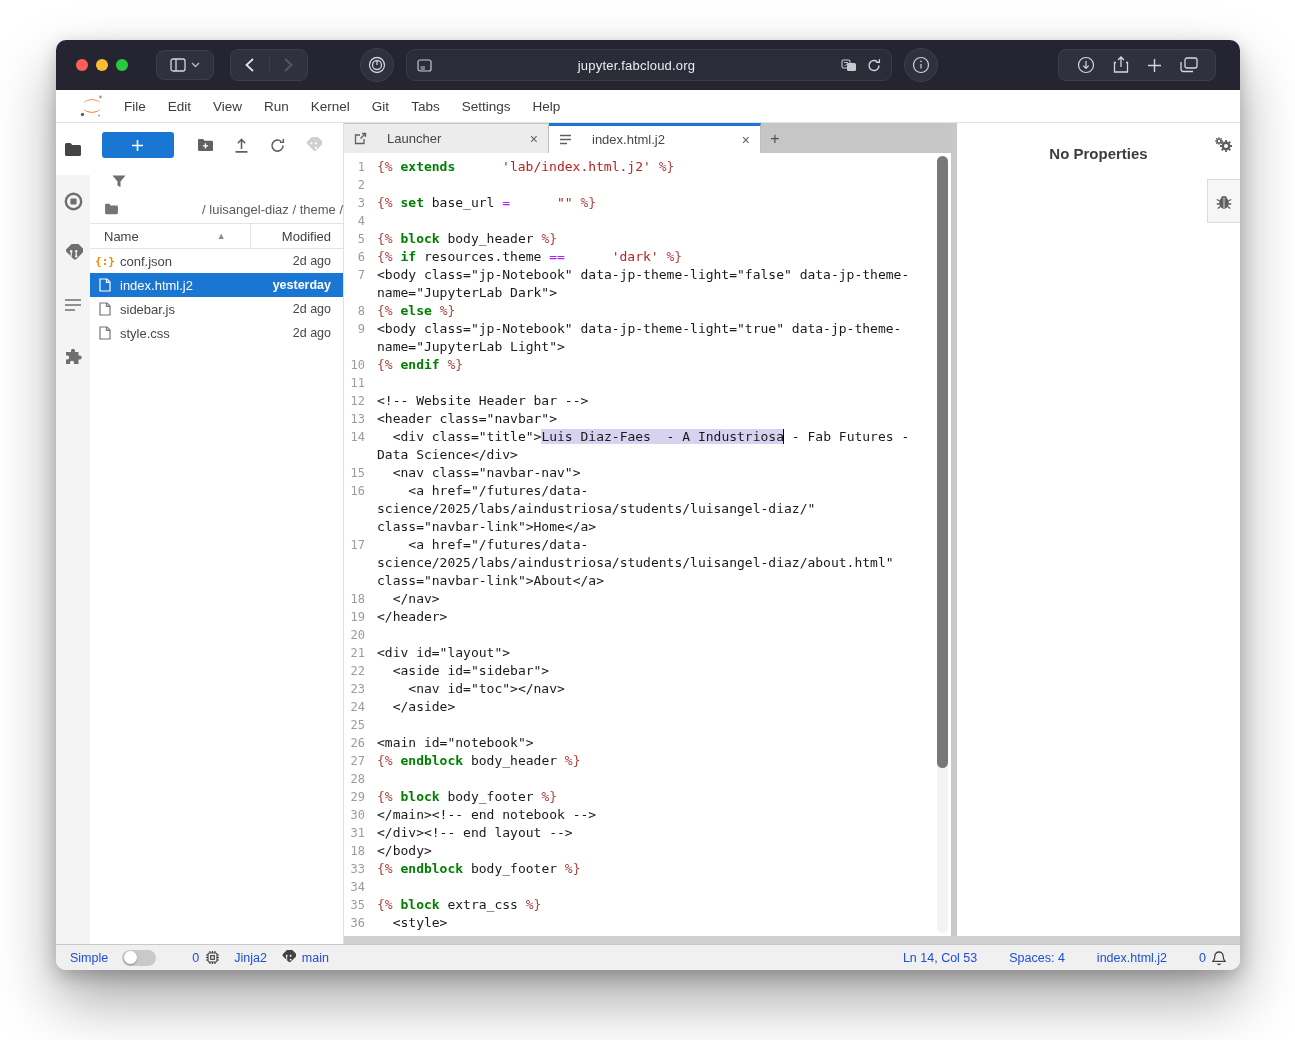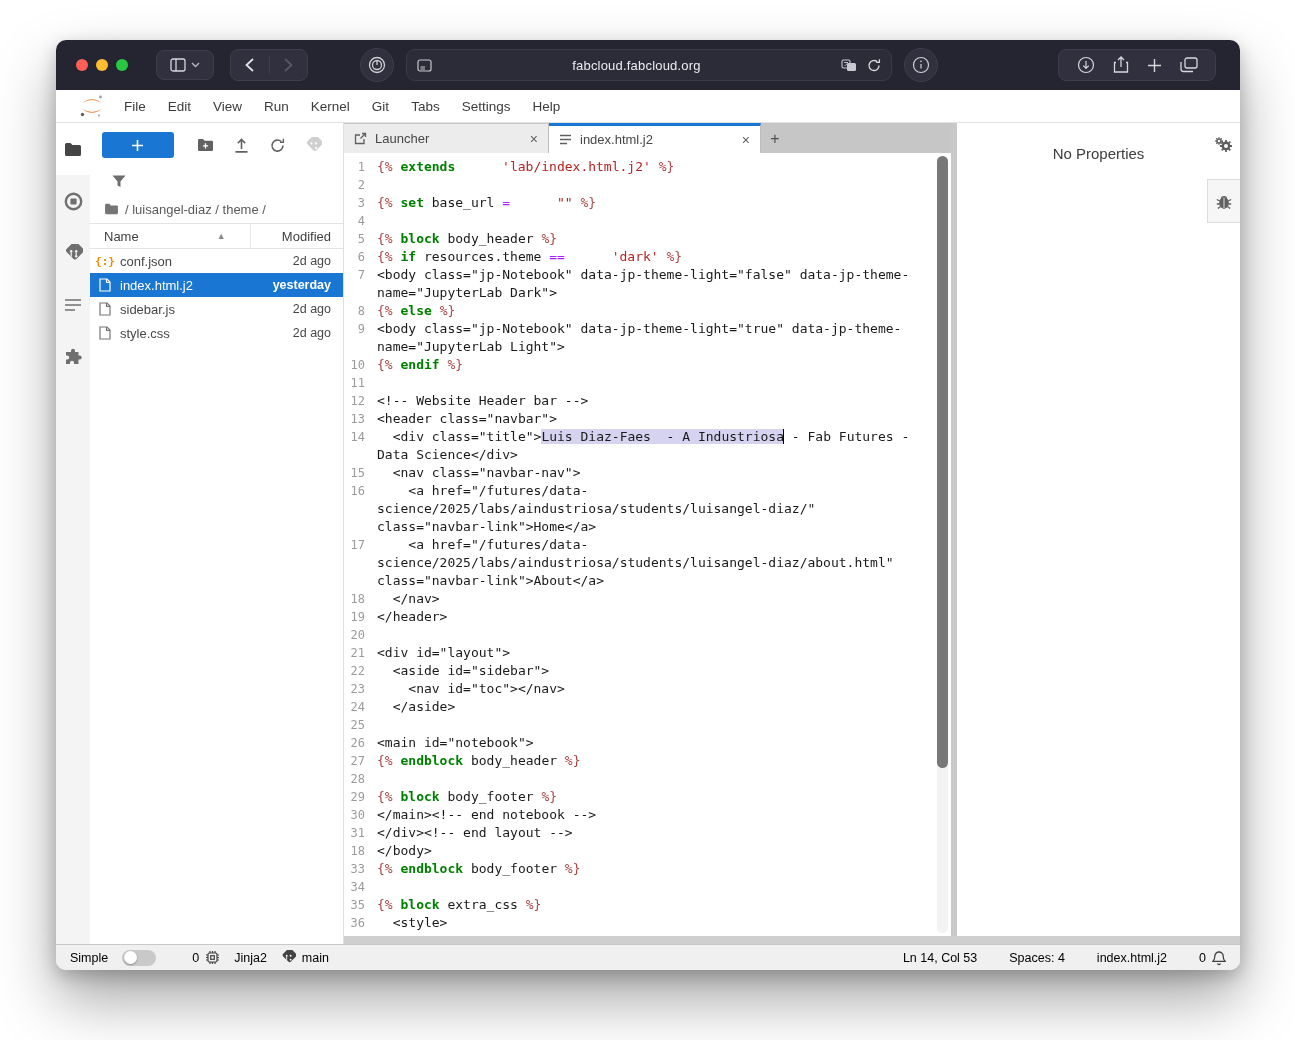--- a/index.html
+++ b/index.html
@@ -49,42 +49,42 @@
   .act-item { width:34px; height:52px; display:flex; align-items:center; justify-content:center; color:#6f6f6f; }
   .act-item.active { background:#ffffff; color:#454545; }
 
   .filepanel { width:254px; background:#ffffff; flex:0 0 auto; border-right:1px solid #e0e0e0;
                display:flex; flex-direction:column; font-size:13px; color:#474747; }
   .fp-toolbar { height:44px; display:flex; align-items:center; padding:0 12px; gap:0; }
   .new-launcher { width:76px; height:26px; background:#1976d2; border:none; border-radius:3px;
                   color:#fff; font-size:17px; line-height:1; display:flex; align-items:center; justify-content:center; }
   .fp-tool { width:38px; height:26px; display:flex; align-items:center; justify-content:center; color:#616161; }
   .fp-filter { height:28px; display:flex; align-items:center; padding-left:22px; color:#6f6f6f; }
-  .fp-crumb { height:28px; display:flex; align-items:center; gap:6px; padding-left:14px; color:#5a5a5a; }
+  .fp-crumb { height:28px; display:flex; align-items:center; gap:6px; padding-left:14px; color:#5a5a5a;justify-content:space-between; }
   .fp-header { height:26px; display:flex; align-items:center; border-top:1px solid #e4e4e4;
                border-bottom:1px solid #e4e4e4; font-size:13px; color:#3f3f3f; }
   .fp-header .name-col { flex:1; display:flex; align-items:center; padding-left:14px; gap:8px; border-right:1px solid #e8e8e8; height:100%; }
   .fp-header .sort { color:#8a8a8a; font-size:9px; margin-left:70px; }
   .fp-header .mod-col { width:92px; text-align:right; padding-right:12px; }
   .file-row { height:24px; display:flex; align-items:center; color:#474747; }
   .file-row .fico { width:30px; display:flex; justify-content:center; align-items:center; }
   .file-row .fname { flex:1; }
   .file-row .fmod { width:100px; text-align:right; padding-right:12px; font-size:12.5px; }
   .file-row.selected { background:#1976d2; color:#ffffff; }
   .file-row.selected .fmod { font-weight:bold; }
   .json-glyph { color:#f08800; font-family:"DejaVu Sans Mono", monospace; font-size:11px; font-weight:bold; }
 
   
   .dock { flex:1 1 auto; display:flex; flex-direction:column; min-width:0; }
   .dock-content { flex:1 1 auto; display:flex; min-height:0; }
   .dock-strip { height:8px; background:#cfcfcf; flex:0 0 auto; }
 
   .editorcol { width:607px; flex:0 0 auto; display:flex; flex-direction:column; min-height:0; }
   .tabbar { height:30px; background:#c6c6c6; display:flex; align-items:flex-end; flex:0 0 auto; }
-  .tab { height:29px; display:flex; align-items:center; padding:0 10px; gap:8px; font-size:13px;
+  .tab { height:29px; display:flex; align-items:center; padding:0 10px; gap:20px; font-size:13px;
          color:#474747; background:#ececec; border-right:1px solid #bdbdbd; width:205px; position:relative;margin-top:45px; }
   .tab.active { background:#ffffff; border-top:3px solid #1976d2; height:30px; width:212px; }
   .tab .tlabel { flex:1; white-space:nowrap; overflow:hidden; }
   .tab .tclose { color:#5f5f5f; font-size:14px; }
   .tab-add { width:28px; height:29px; display:flex; align-items:center; justify-content:center; color:#4f4f4f; font-size:16px; }
 
   .editor { flex:1 1 auto; background:#ffffff; position:relative; overflow:hidden;
             font-family:"DejaVu Sans Mono", monospace; font-size:13px; line-height:18px; padding-top:5px; }
   .code-line { display:flex; }
   .gutter { width:28px; flex:0 0 auto; text-align:right; padding-right:7px; color:#9b9b9b; font-size:12px; line-height:18px; }
@@ -98,30 +98,30 @@
   .tk-sel { background:#d6d3f0; }
   .tk-cur { border-left:1.5px solid #000; margin-left:-1px; display:inline-block; height:15px; vertical-align:text-top; }
 
   .vscroll { position:absolute; right:3px; top:3px; width:11px; bottom:3px; }
   .vscroll .track { position:absolute; left:0; right:0; top:0; bottom:0; background:#f3f3f3; border-radius:6px; }
   .vscroll .thumb { position:absolute; left:0; right:0; top:0; height:612px; background:#787878; border-radius:6px; }
 
   .dock-divider { width:6px; background:#c8c8c8; flex:0 0 auto; }
 
   .rightpanel { flex:1 1 auto; background:#ffffff; position:relative; }
-  .rp-title { text-align:center; font-size:15px; font-weight:normal; color:#3d3d3d; margin-top:22px; }
+  .rp-title { text-align:center; font-size:15px; font-weight:bold; color:#3d3d3d; margin-top:22px; }
   .rp-desc { width:238px; margin:11px auto 0; text-align:center; font-size:13px; line-height:1.32; color:#7a7a7a; }
   .rp-strip { position:absolute; right:0; top:0; width:34px; bottom:0; }
   .rp-gears { position:absolute; right:5px; top:14px; color:#5f5f5f; }
   .rp-bugtab { position:absolute; right:0; top:56px; width:33px; height:44px; background:#f6f6f6;
                border:1px solid #dcdcdc; border-right:none; display:flex; align-items:center; justify-content:center; color:#5f5f5f; }
 
   
   .statusbar { height:26px; background:#f0f0f0; border-top:1px solid #c9c9c9; flex:0 0 auto;
-               display:flex; align-items:center; font-size:12.5px; color:#000000; padding:0 14px; }
+               display:flex; align-items:center; font-size:12.5px; color:#1d4ed8; padding:0 14px; }
   .sb-left { display:flex; align-items:center; gap:14px; }
   .sb-right { margin-left:auto; display:flex; align-items:center; gap:32px; }
   .toggle { width:34px; height:16px; background:#c9c9c9; border-radius:8px; position:relative; }
   .toggle .knob { position:absolute; left:1.5px; top:1.5px; width:13px; height:13px; background:#ffffff; border-radius:50%;
                   box-shadow:0 1px 2px rgba(0,0,0,.3); }
   .sb-group { display:flex; align-items:center; gap:6px; }
 </style>
 </head>
 <body>
 
@@ -173,21 +173,21 @@
     </div>
 
     <div class="tb-url">
       <span class="icon">
         <svg width="15" height="13" viewBox="0 0 15 13" fill="none" stroke="#c9c9d1" stroke-width="1.2">
           <rect x="1" y="1" width="13" height="11" rx="2"></rect>
             <line x1="3.5" y1="8" x2="8" y2="8"></line>
             <line x1="3.5" y1="10" x2="8" y2="10"></line>
         </svg>
         </span>
-      <span class="addr">fabcloud.fabcloud.org</span>
+      <span class="addr">jupyter.fabcloud.org</span>
       <span class="icon" style="margin-right:10px;">
         <svg width="16" height="13" viewBox="0 0 16 13" fill="none" stroke="#c9c9d1" stroke-width="1.1">
           <rect x="1" y="1" width="8" height="8" rx="1.5" fill="#2c2c39"></rect>
           <rect x="6" y="4" width="9" height="8" rx="1.5" fill="#c9c9d1" stroke="none"></rect>
           <path d="M3 3.5 h4 M5 3.5 v0 M3.5 6.5 c1.5 0 3-1.5 3-3" stroke="#c9c9d1" stroke-width="0.9"></path>
         </svg>
         </span>
       <span class="icon">
         <svg width="14" height="15" viewBox="0 0 14 15" fill="none" stroke="#d7d7de" stroke-width="1.4">
           <path d="M12 7.5 a5 5 0 1 1 -1.8 -3.8"></path>

